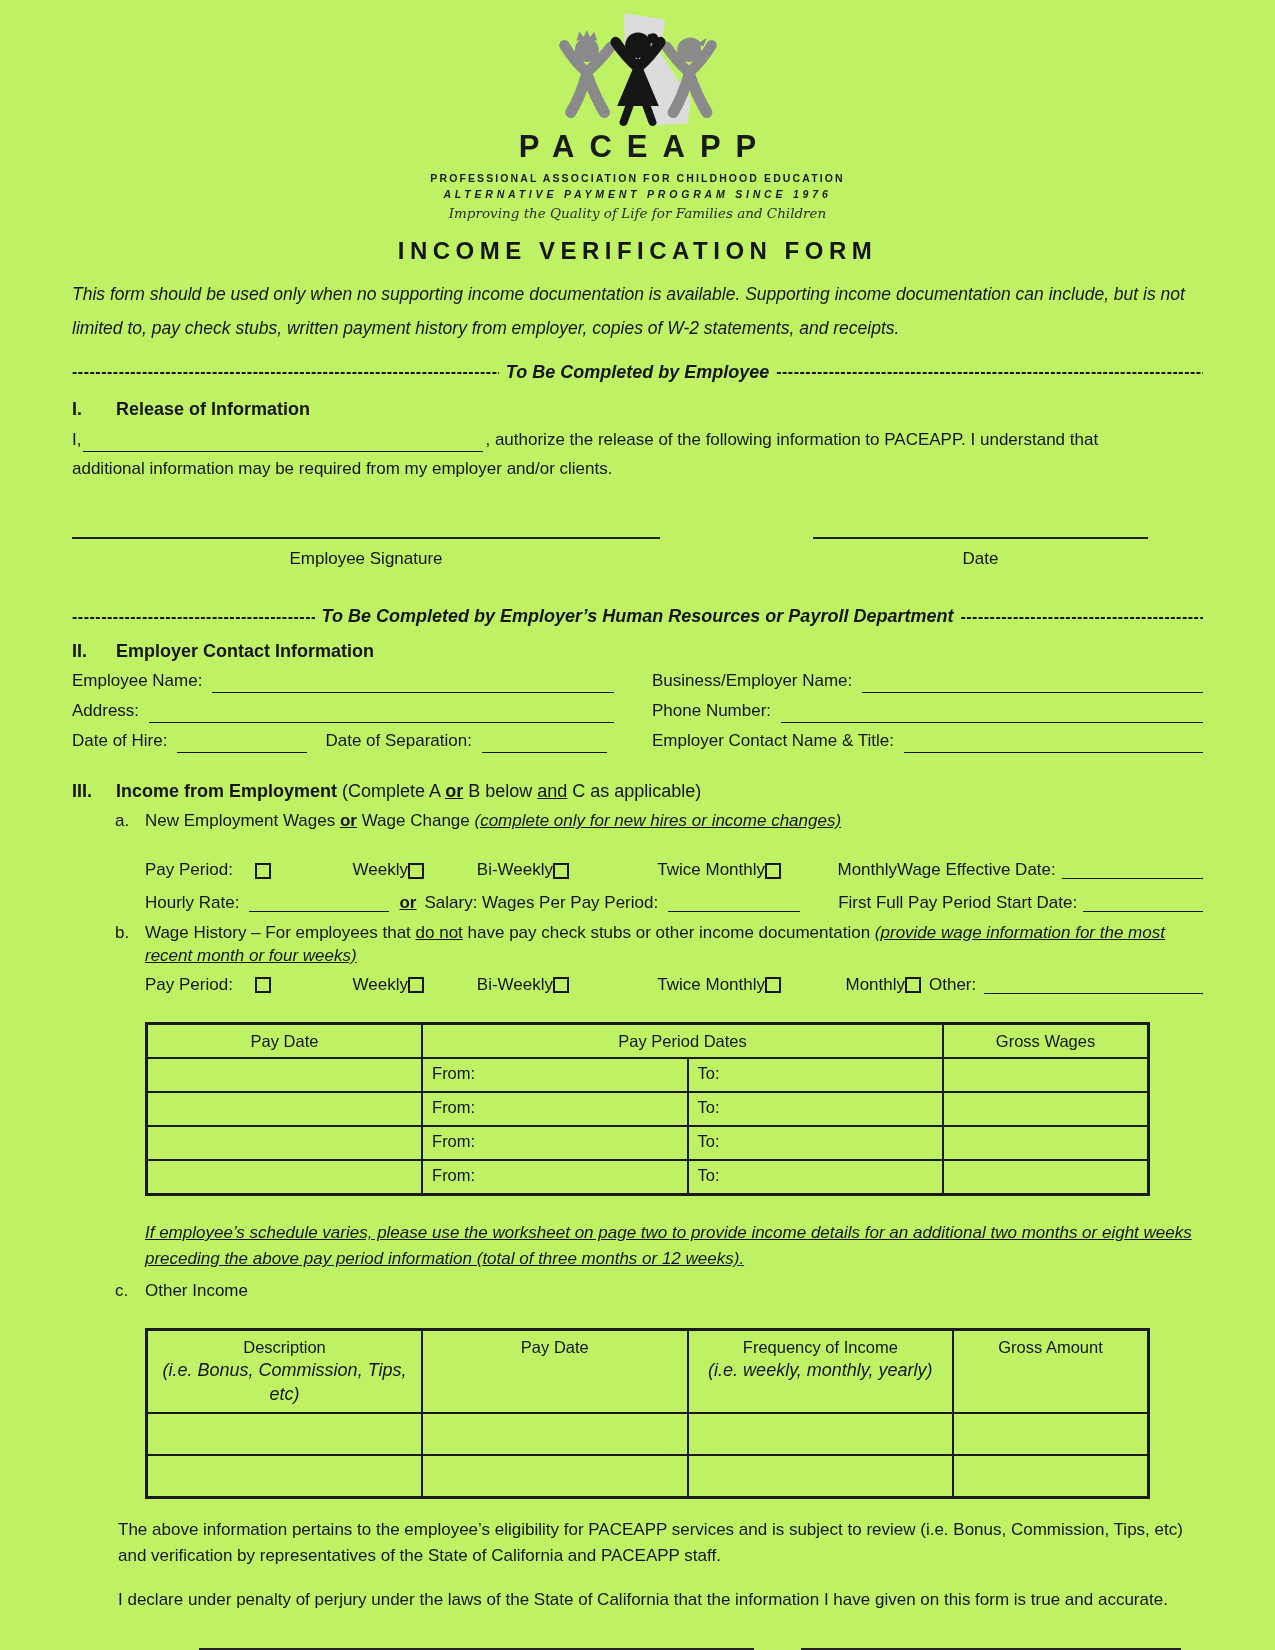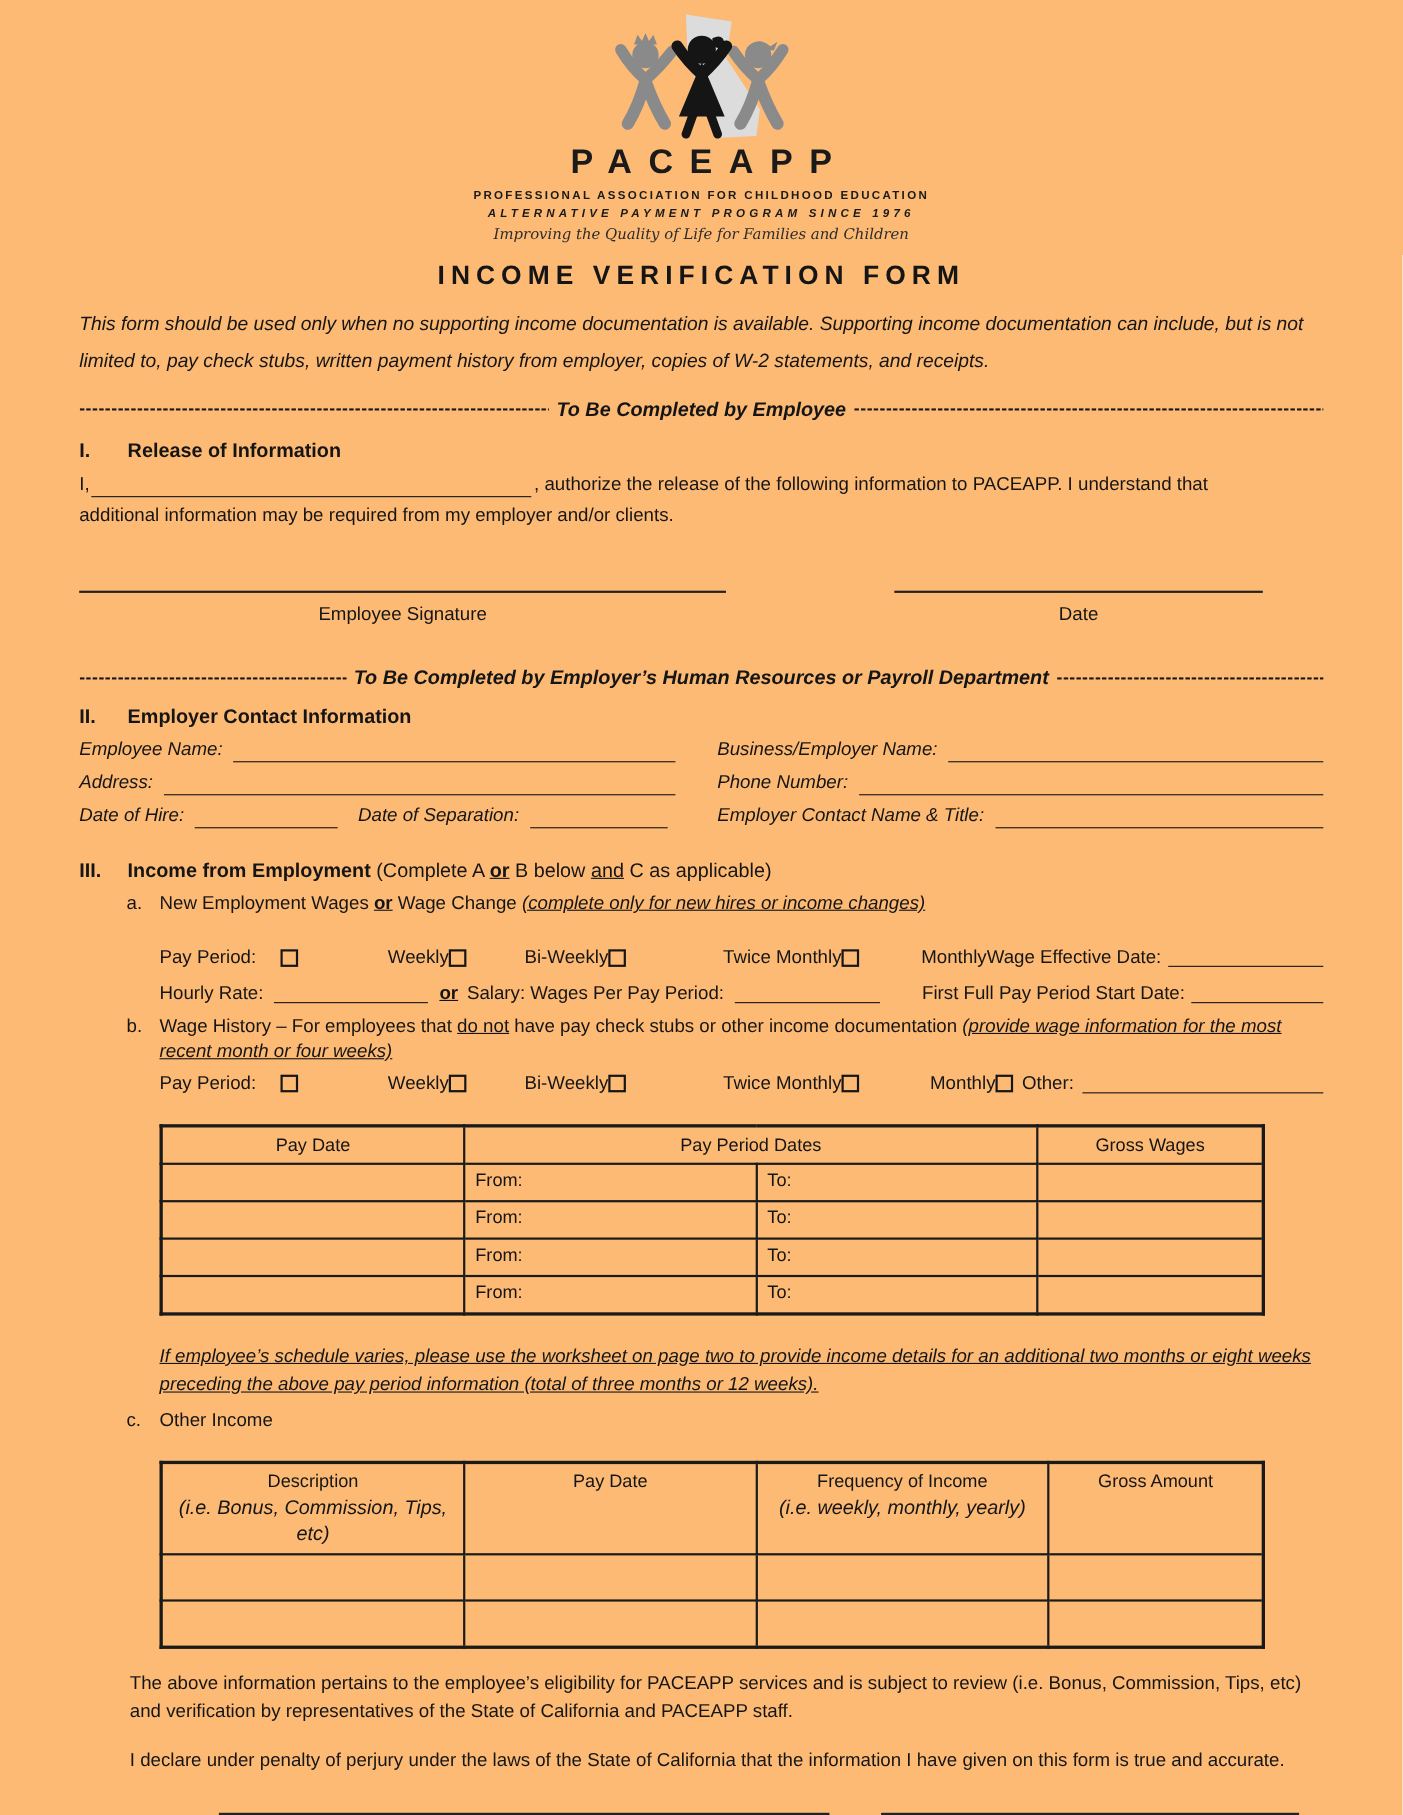--- a/index.html
+++ b/index.html
@@ -1,18 +1,18 @@
 <!DOCTYPE html>
 <html><head>
 <meta charset="utf-8">
 <style>
   html,body{margin:0;padding:0;background:#ffffff;}
   .page{
     width:1275px;height:1650px;box-sizing:border-box;position:relative;overflow:hidden;
-    background:#fdba74;color:#151515;padding:10px 72px 0 72px;
+    background:#bef264;color:#151515;padding:10px 72px 0 72px;
     font-family:"Liberation Sans",sans-serif;font-size:17px;line-height:1.35;
   }
   
   .logo-block{text-align:center;}
   .logo-svg{display:block;margin:0 auto;width:252px;height:120px;}
   .logo-name{font-size:31px;font-weight:bold;letter-spacing:15px;text-indent:15px;color:#1a1a1a;margin-top:-4px;}
   .logo-assoc{font-size:10.5px;font-weight:bold;letter-spacing:2.1px;margin-top:3px;color:#1a1a1a;}
   .logo-assoc2{letter-spacing:3.8px;margin-top:2px;font-style:italic;}
   .logo-tagline{font-family:"DejaVu Serif",serif;font-style:italic;font-size:13.5px;margin-top:3px;color:#2b2b2b;}
   
@@ -29,21 +29,21 @@
   .fill-row{display:flex;align-items:flex-end;margin-top:7px;}
   .ul{border-bottom:1.5px solid #161616;height:17px;display:inline-block;box-sizing:border-box;}
   .grow{flex:1;}
   
   .sig-block{display:flex;margin-top:56px;}
   .sig-line{border-bottom:2.5px solid #222;}
   .sig-cap{text-align:center;margin-top:9px;}
   .sig2{display:flex;margin-top:34px;gap:40px;}
   .sig-cap-i{text-align:center;margin-top:6px;font-style:italic;}
   
-  .two-col{display:flex;align-items:flex-start;margin-top:7px;font-style:italic;}
+  .two-col{display:flex;align-items:flex-start;margin-top:7px;}
   .col-left{width:570px;display:flex;align-items:flex-end;}
   .col-right{flex:1;display:flex;align-items:flex-end;padding-left:10px;}
   .lbl{white-space:nowrap;margin-right:10px;}
   
   .item{display:flex;margin-top:7px;}
   .item-num{width:30px;margin-left:43px;flex:none;}
   .item-body{flex:1;}
   .optrow{display:flex;align-items:center;margin-top:10px;}
   .pp-label{width:110px;flex:none;}
   .opt{display:flex;align-items:center;flex:none;justify-content:space-between;}

